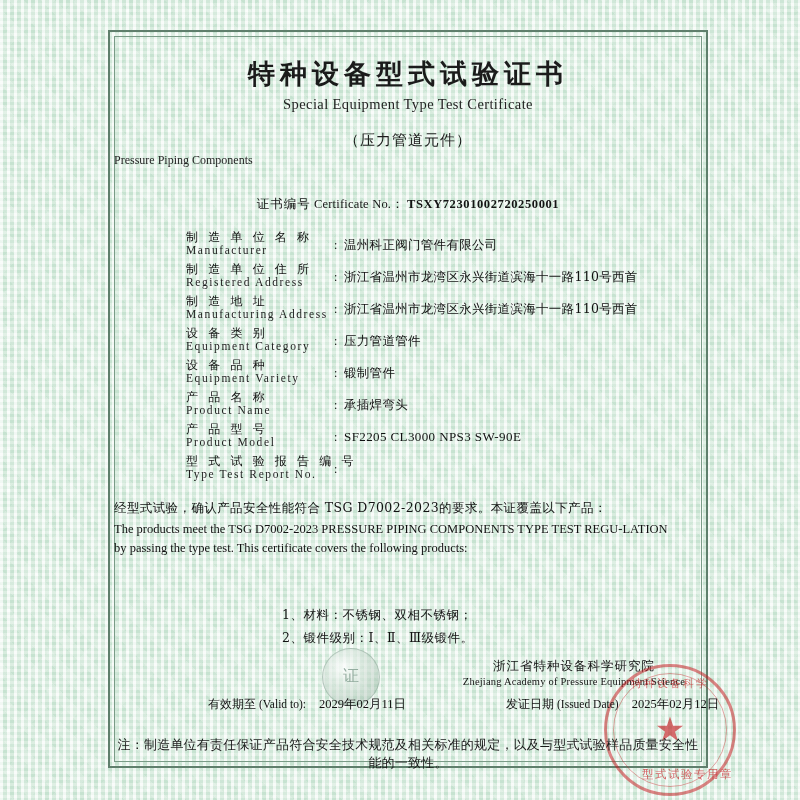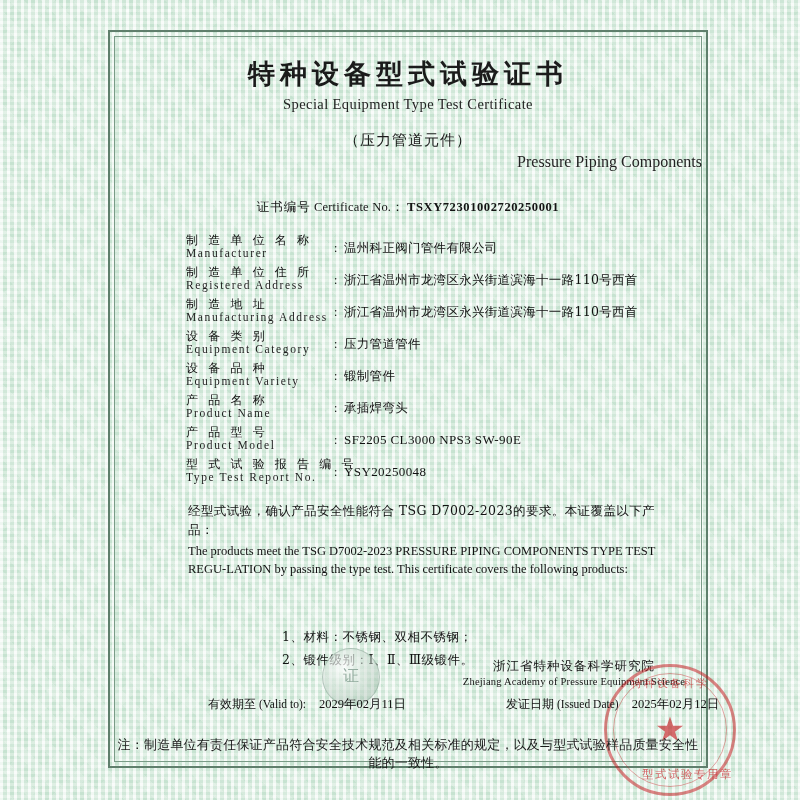--- a/index.html
+++ b/index.html
@@ -94,23 +94,23 @@
   }
   .subtitle-cn {
     text-align: center;
     margin-top: 18px;
     font-family: "DejaVu Serif", serif;
     font-size: 15px;
     color: #1b1b1b;
     letter-spacing: 1px;
   }
   .subtitle-en {
-    text-align: right;
+    text-align: left;
     margin-top: 3px;
-    font-size: 16px;
+    font-size: 12px;
     color: #232323;
   }
 
   
   .certno-row {
     margin-top: 28px;
     text-align: center;
     font-size: 12.5px;
     color: #141414;
   }
@@ -178,24 +178,22 @@
   }
   .field-value.latin {
     font-family: "Liberation Serif", serif;
     font-size: 13px;
     letter-spacing: 0.4px;
   }
 
   
   .statement {
     margin-top: 14px;
-    padding-left: 36px;
     padding-right: 30px;
     color: #111;
-    margin-left: 38px;
   }
   .statement-cn {
     font-family: "DejaVu Serif", serif;
     font-size: 12.5px;
     letter-spacing: 0.4px;
     line-height: 1.5;
   }
   .statement-en {
     font-size: 12.5px;
     line-height: 1.5;
@@ -435,21 +433,20 @@
         <div class="field-colon">:</div>
         <div class="field-value latin">SF2205 CL3000 NPS3 SW-90E</div>
       </div>
 
       <div class="field-row">
         <div class="field-label">
           <span class="label-cn">型 式 试 验 报 告 编 号</span>
           <span class="label-en">Type Test Report No.</span>
         </div>
         <div class="field-colon">:</div>
-        <div class="field-value latin">YSY20250048</div>
       </div>
 
     </div>
 
     <div class="statement">
       <div class="statement-cn">经型式试验，确认产品安全性能符合 TSG D7002-2023的要求。本证覆盖以下产品：</div>
       <div class="statement-en">The products meet the TSG D7002-2023 PRESSURE PIPING COMPONENTS TYPE TEST REGU-LATION  by passing the type test. This certificate covers the following products:</div>
     </div>
 
     <div class="product-list">

